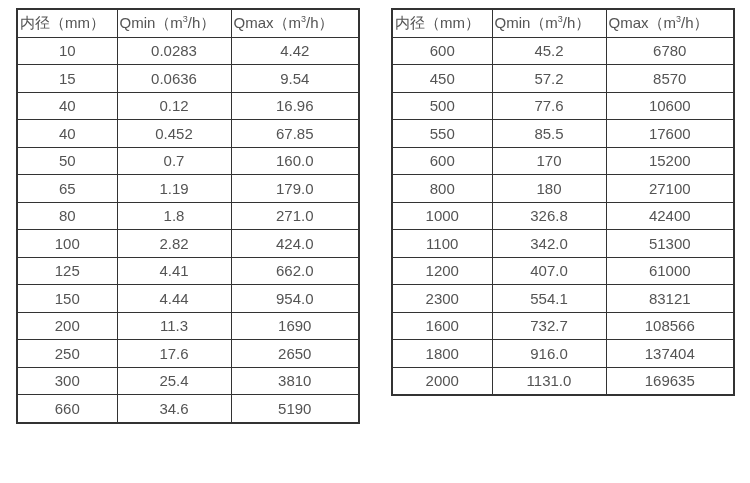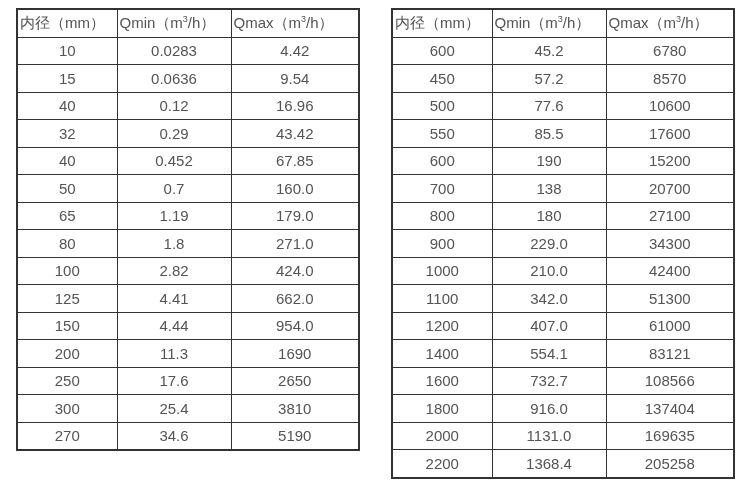--- a/index.html
+++ b/index.html
@@ -80,25 +80,20 @@
           <td>15</td>
           <td>0.0636</td>
           <td>9.54</td>
         </tr>
         <tr>
           <td>40</td>
           <td>0.12</td>
           <td>16.96</td>
         </tr>
         <tr>
-          <td>32</td>
-          <td>0.29</td>
-          <td>43.42</td>
-        </tr>
-        <tr>
           <td>40</td>
           <td>0.452</td>
           <td>67.85</td>
         </tr>
         <tr>
           <td>50</td>
           <td>0.7</td>
           <td>160.0</td>
         </tr>
         <tr>
@@ -135,21 +130,21 @@
           <td>250</td>
           <td>17.6</td>
           <td>2650</td>
         </tr>
         <tr>
           <td>300</td>
           <td>25.4</td>
           <td>3810</td>
         </tr>
         <tr>
-          <td>270</td>
+          <td>660</td>
           <td>34.6</td>
           <td>5190</td>
         </tr>
       </tbody>
   </table>
 
   <table class="flow-table t-right">
     <colgroup>
         <col class="c1">
         <col class="c2">
@@ -178,74 +173,59 @@
           <td>77.6</td>
           <td>10600</td>
         </tr>
         <tr>
           <td>550</td>
           <td>85.5</td>
           <td>17600</td>
         </tr>
         <tr>
           <td>600</td>
-          <td>190</td>
+          <td>170</td>
           <td>15200</td>
-        </tr>
-        <tr>
-          <td>700</td>
-          <td>138</td>
-          <td>20700</td>
         </tr>
         <tr>
           <td>800</td>
           <td>180</td>
           <td>27100</td>
         </tr>
         <tr>
-          <td>900</td>
-          <td>229.0</td>
-          <td>34300</td>
-        </tr>
-        <tr>
           <td>1000</td>
-          <td>210.0</td>
+          <td>326.8</td>
           <td>42400</td>
         </tr>
         <tr>
           <td>1100</td>
           <td>342.0</td>
           <td>51300</td>
         </tr>
         <tr>
           <td>1200</td>
           <td>407.0</td>
           <td>61000</td>
         </tr>
         <tr>
-          <td>1400</td>
+          <td>2300</td>
           <td>554.1</td>
           <td>83121</td>
         </tr>
         <tr>
           <td>1600</td>
           <td>732.7</td>
           <td>108566</td>
         </tr>
         <tr>
           <td>1800</td>
           <td>916.0</td>
           <td>137404</td>
         </tr>
         <tr>
           <td>2000</td>
           <td>1131.0</td>
           <td>169635</td>
         </tr>
-        <tr>
-          <td>2200</td>
-          <td>1368.4</td>
-          <td>205258</td>
-        </tr>
       </tbody>
   </table>
 
 </div>
 
 </body></html>

